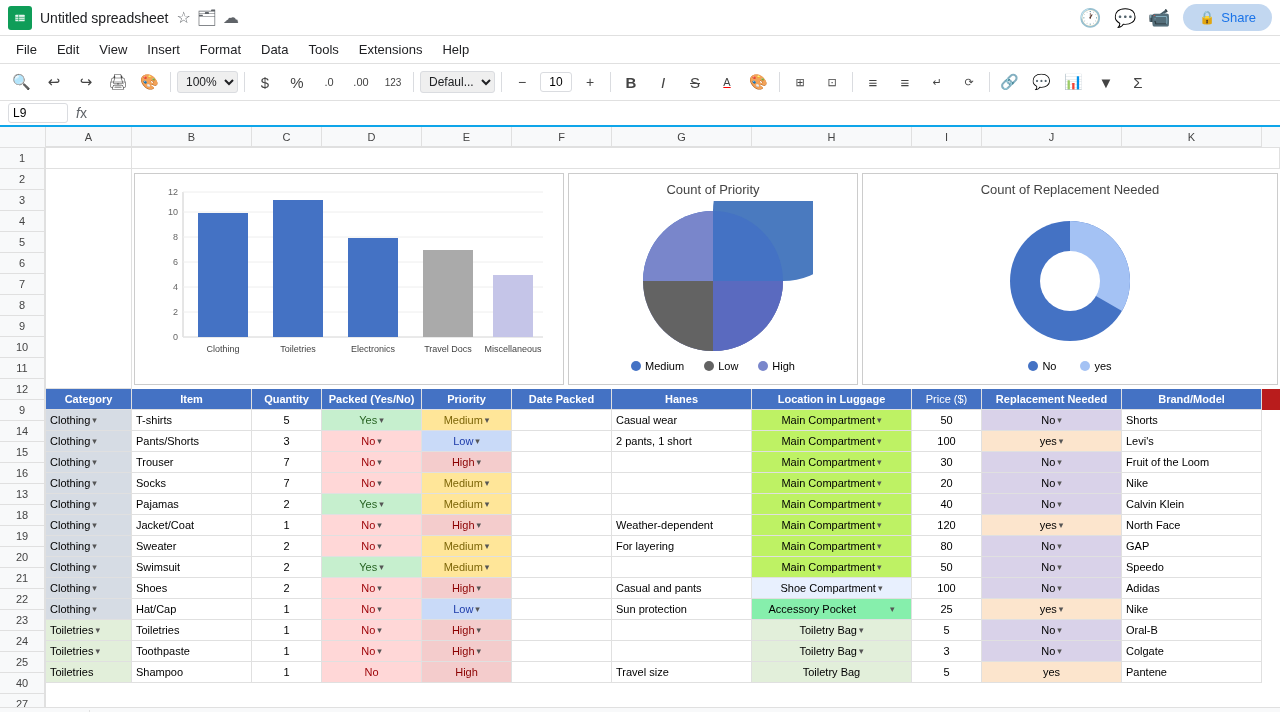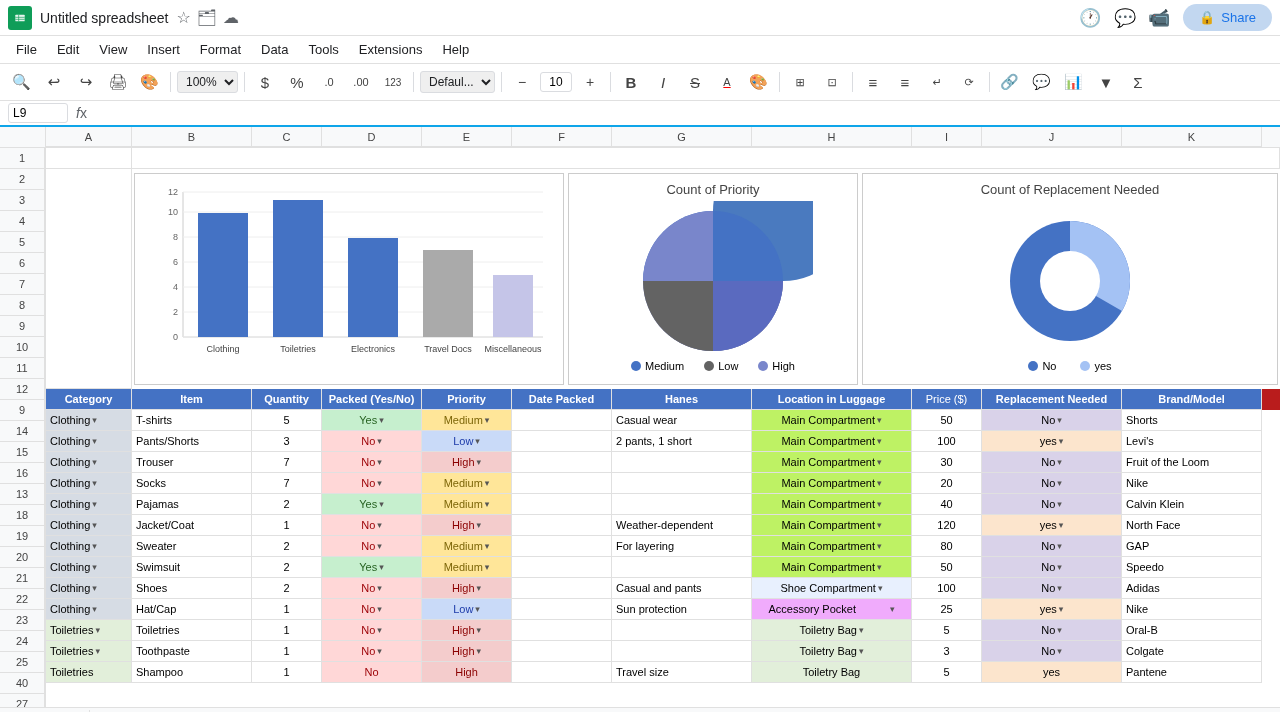--- a/index.html
+++ b/index.html
@@ -50,21 +50,21 @@
     .cat-toiletries { background: #e2efda; }
     .packed-yes { background: #c6efce; color: #276221; }
     .packed-no { background: #ffd7d7; color: #9c0006; }
     .priority-medium { background: #ffe699; color: #7d6608; }
     .priority-high { background: #f4cccc; color: #8b0000; }
     .priority-low { background: #c9daf8; color: #1c3aa9; }
     .replace-no { background: #d9d2e9; }
     .replace-yes { background: #fce5cd; }
     .location-main { background: #bef264; }
     .location-shoe { background: #e8f0fe; }
-    .location-acc { background: #f0abfc; gap: 32px; }
+    .location-acc { background: #86efac; gap: 32px; }
     .location-toiletry { background: #e2efda; }
 
     .dropdown-arrow { font-size: 9px; color: #555; margin-left: 2px; }
 
     .legend-item { display: inline-flex; align-items: center; gap: 4px; margin: 0 6px; font-size: 11px; }
     .legend-dot { width: 10px; height: 10px; border-radius: 50%; }
 
     
     .col-a { width: 86px; min-width: 86px; }
     .col-b { width: 120px; min-width: 120px; }

